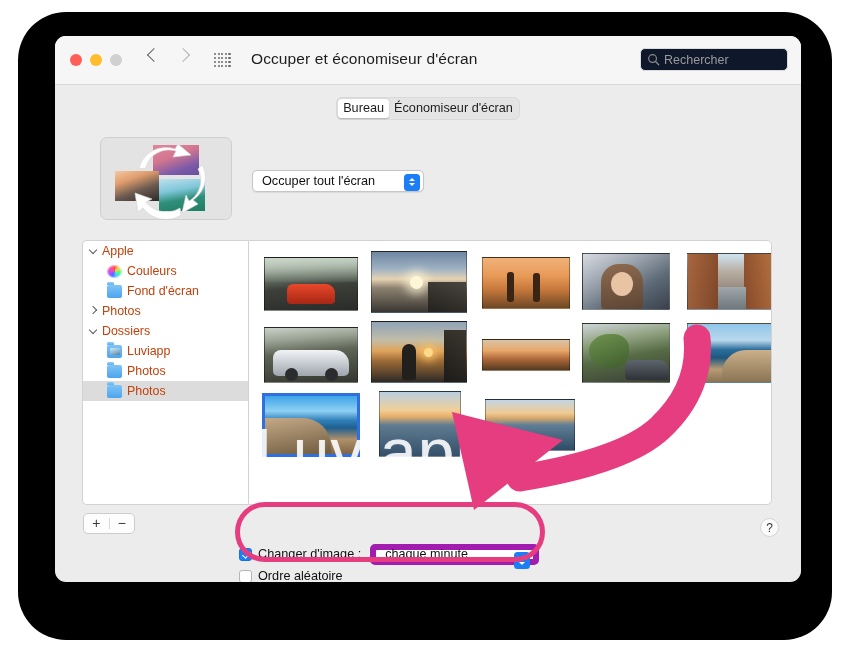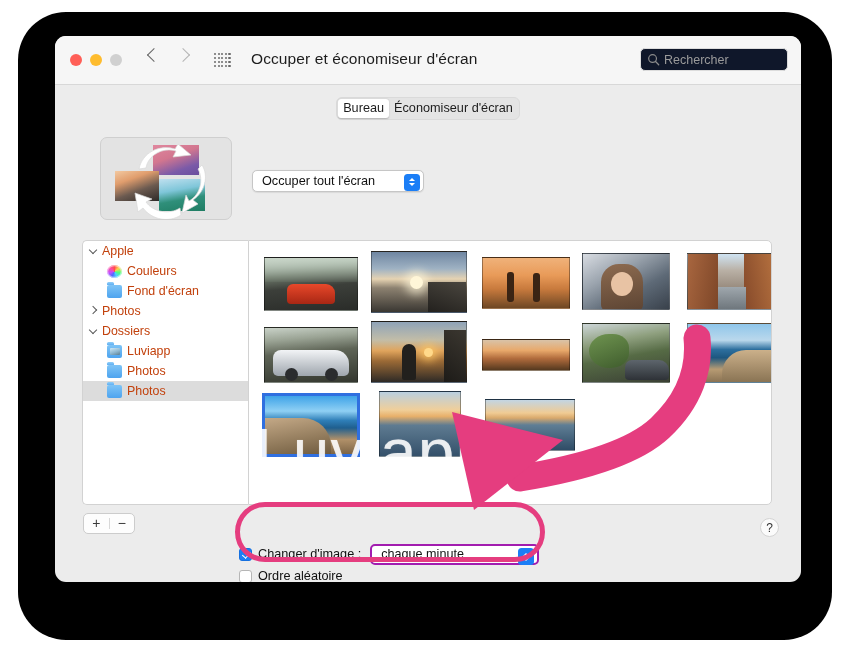--- a/index.html
+++ b/index.html
@@ -244,21 +244,21 @@
   .cb.checked::after {
     content: ""; position: absolute; left: 4px; top: 1px;
     width: 3.5px; height: 7px;
     border-right: 1.8px solid #fff; border-bottom: 1.8px solid #fff;
     transform: rotate(42deg);
   }
   .opt-label { font-size: 12.7px; color: #111; margin-left: 6px; white-space: nowrap; }
   .popup-interval {
     position: relative; margin-left: 9px;
     width: 175px; height: 21px;
-    background: #fff; border: 2px solid #a21caf; border-radius: 5px;
+    background: #fff; border: 6px solid #a21caf; border-radius: 5px;
     display: flex; align-items: center;
   }
   .popup-interval .lbl { font-size: 12.6px; color: #111; margin-left: 9px; }
 
   .ringbox {
     position: absolute; left: 180px; top: 466px;
     width: 310px; height: 60px;
     border: 5px solid #e53d7f;
     border-radius: 30px;
     pointer-events: none;

